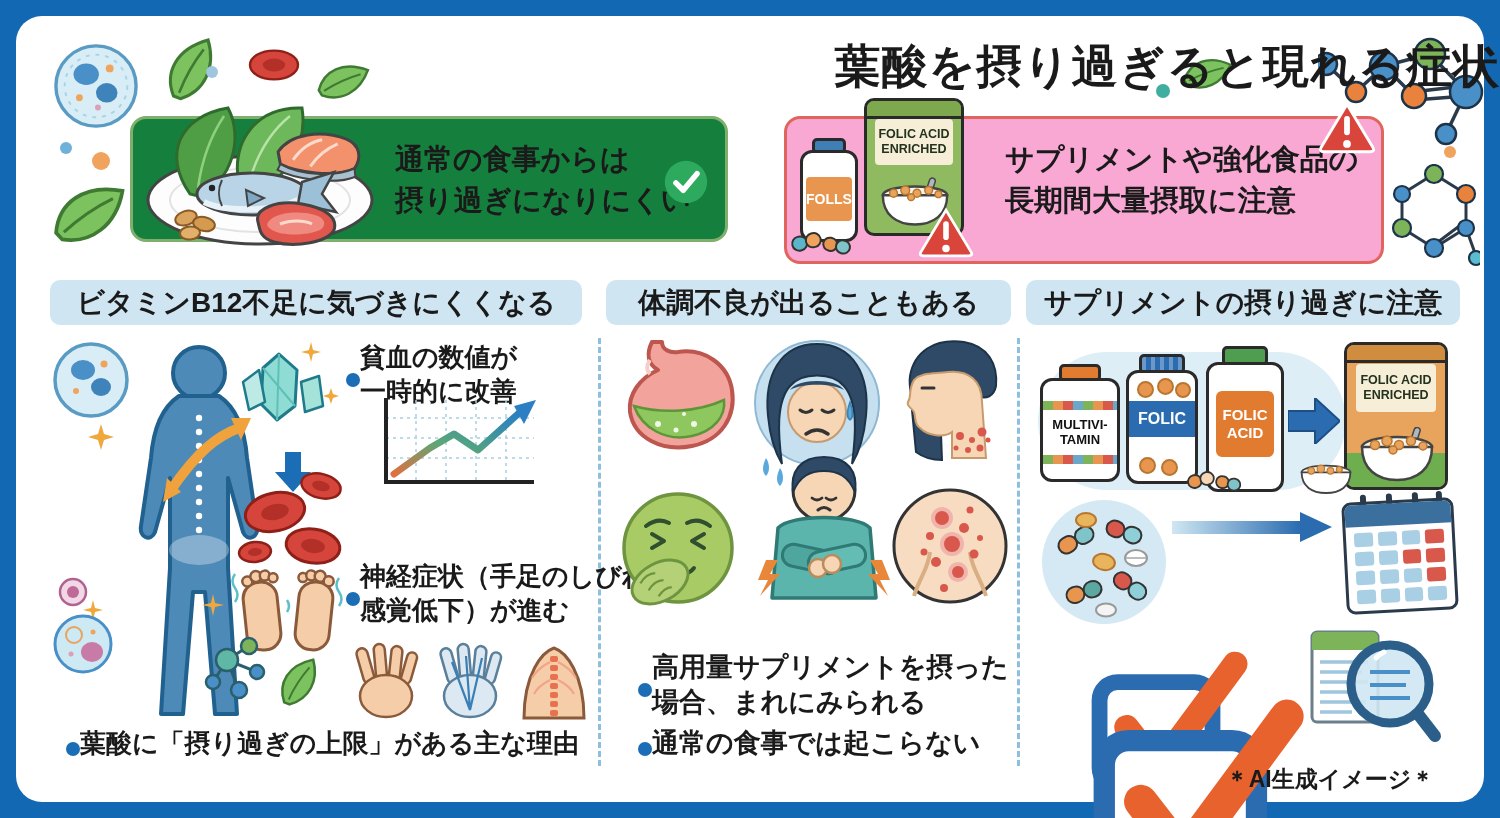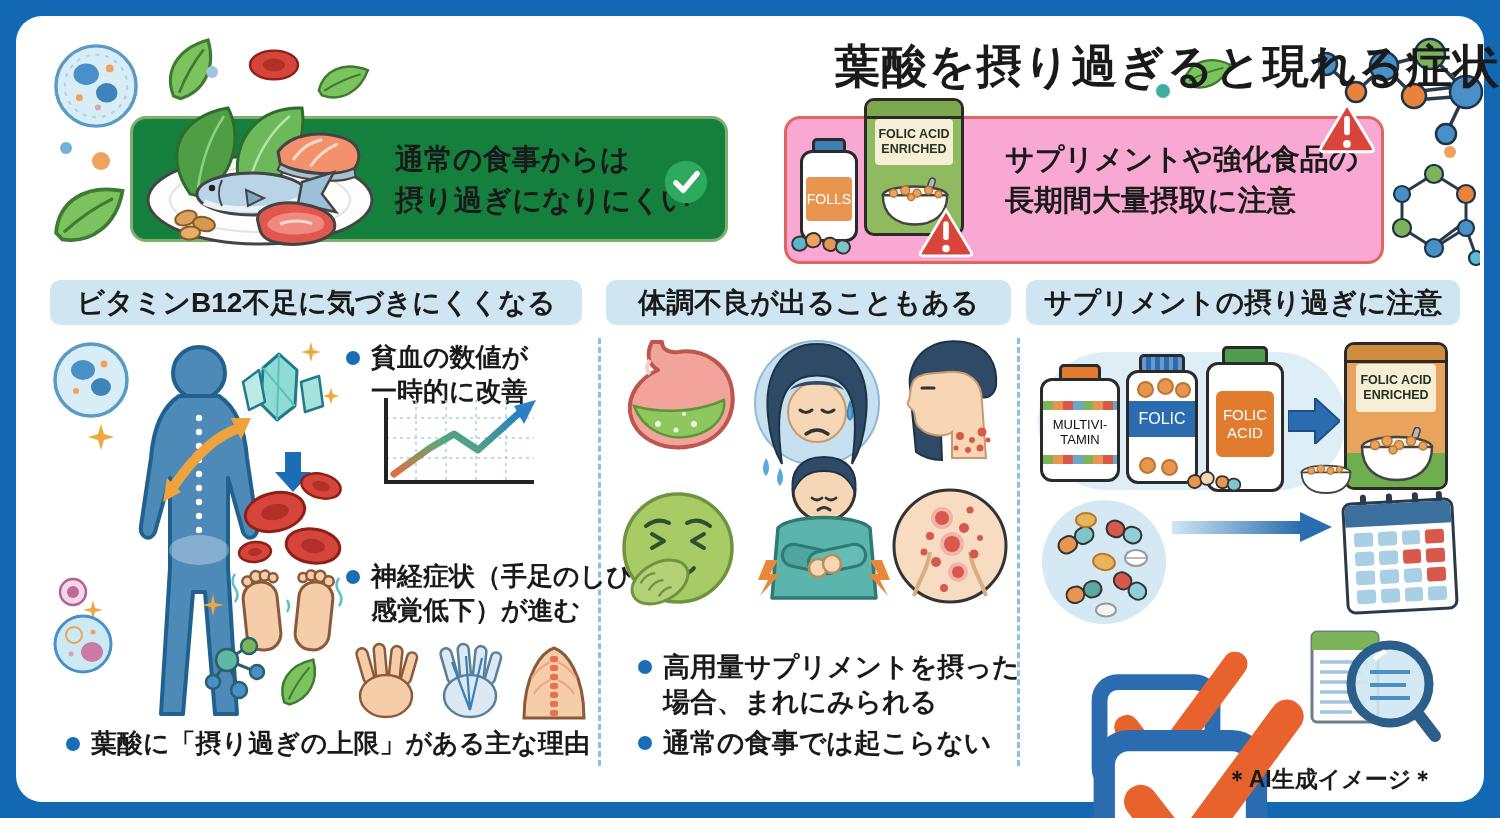--- a/index.html
+++ b/index.html
@@ -11,30 +11,30 @@
   
   .banner{position:absolute;box-sizing:border-box;border-radius:16px;}
   .banner-green{left:130px;top:116px;width:598px;height:126px;background:#15803d;border:3px solid #7fae6d;}
   .banner-red{left:765px;top:116px;width:600px;height:148px;background:#f9a8d4;border:3px solid #e0655c;margin-left:19px;}
   .banner-text{position:absolute;font-size:29px;font-weight:900;line-height:1.42;white-space:pre-line;}
   
   .col-header{position:absolute;height:45px;background:#cfe6f2;border-radius:10px;text-align:center;
               font-size:28px;font-weight:900;line-height:45px;}
   .sep{position:absolute;top:338px;height:428px;border-left:3px dashed #8cc0de;}
   
-  .bullet{position:absolute;display:flex;gap:11px;font-weight:800;font-size:26px;line-height:1.3;}
+  .bullet{position:absolute;display:flex;font-weight:800;font-size:26px;line-height:1.3;align-items:center;}
   .bullet .dot{flex:none;width:14px;height:14px;border-radius:50%;background:#1b6db5;margin-top:10px;}
   .bullet .txt{white-space:pre-line;}
   
   .blob{position:absolute;background:#ddeef7;border-radius:80px;}
   .bottle{position:absolute;}
   .cap{position:absolute;left:50%;transform:translateX(-50%);top:0;border:3px solid #2a2a2a;border-radius:5px;box-sizing:border-box;}
   .bbody{position:absolute;left:0;right:0;bottom:0;background:#fff;border:3px solid #2a2a2a;border-radius:12px;box-sizing:border-box;}
   .blabel{position:absolute;left:0;right:0;display:flex;align-items:center;justify-content:center;text-align:center;
-          font-weight:400;white-space:pre-line;}
+          font-weight:700;white-space:pre-line;}
   .mosaic{position:absolute;left:0;right:0;height:9px;
           background:repeating-linear-gradient(90deg,#7db45a 0 10px,#e8964f 10px 20px,#d9584c 20px 30px,#6aa8c9 30px 40px);}
   .pillcircle{position:absolute;}
   .cereal{position:absolute;background:#e8a35c;border:3px solid #2a2a2a;border-radius:10px;box-sizing:border-box;}
   .cereal.green{background:#8fba5f;}
   .flap{position:absolute;left:0;right:0;top:0;height:15px;background:#d08c3f;border-bottom:3px solid #2a2a2a;border-radius:7px 7px 0 0;}
   .cereal.green .flap{background:#7da84e;}
   .clabel{position:absolute;background:#f7eed8;border-radius:4px;display:flex;align-items:center;justify-content:center;
           text-align:center;font-weight:800;color:#22321f;white-space:pre-line;}
   .gband{position:absolute;left:0;right:0;bottom:0;height:34px;background:#6fae4f;border-radius:0 0 7px 7px;}

